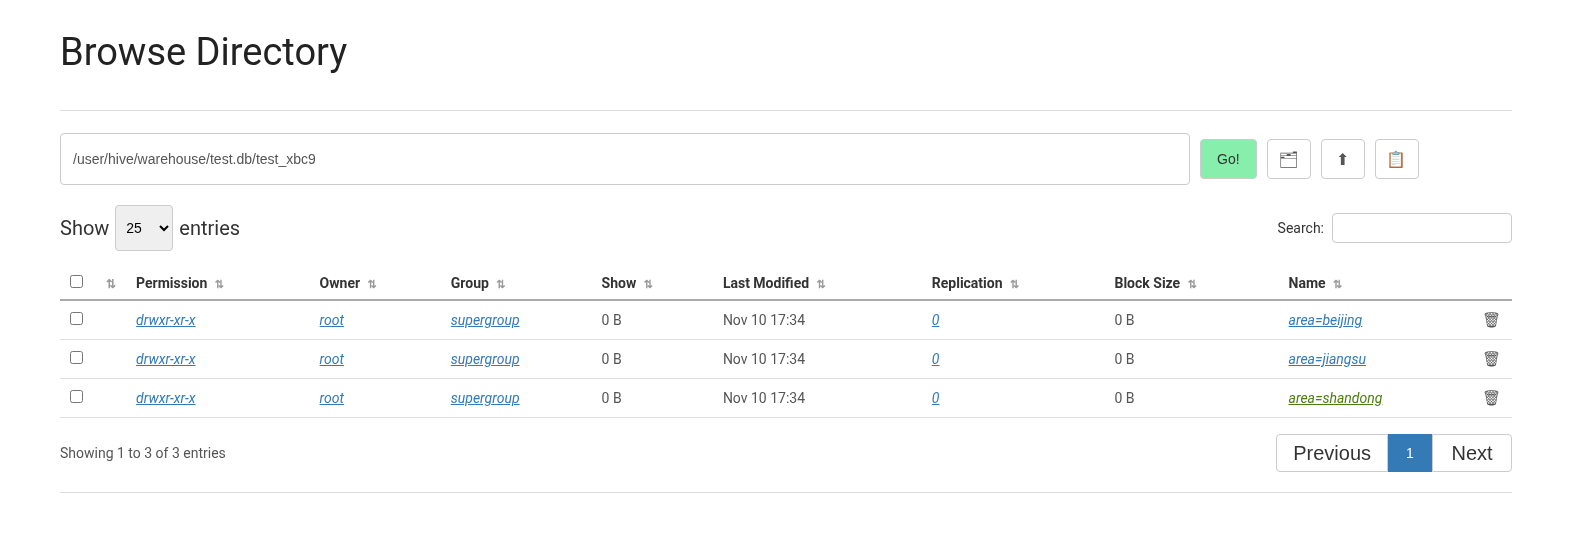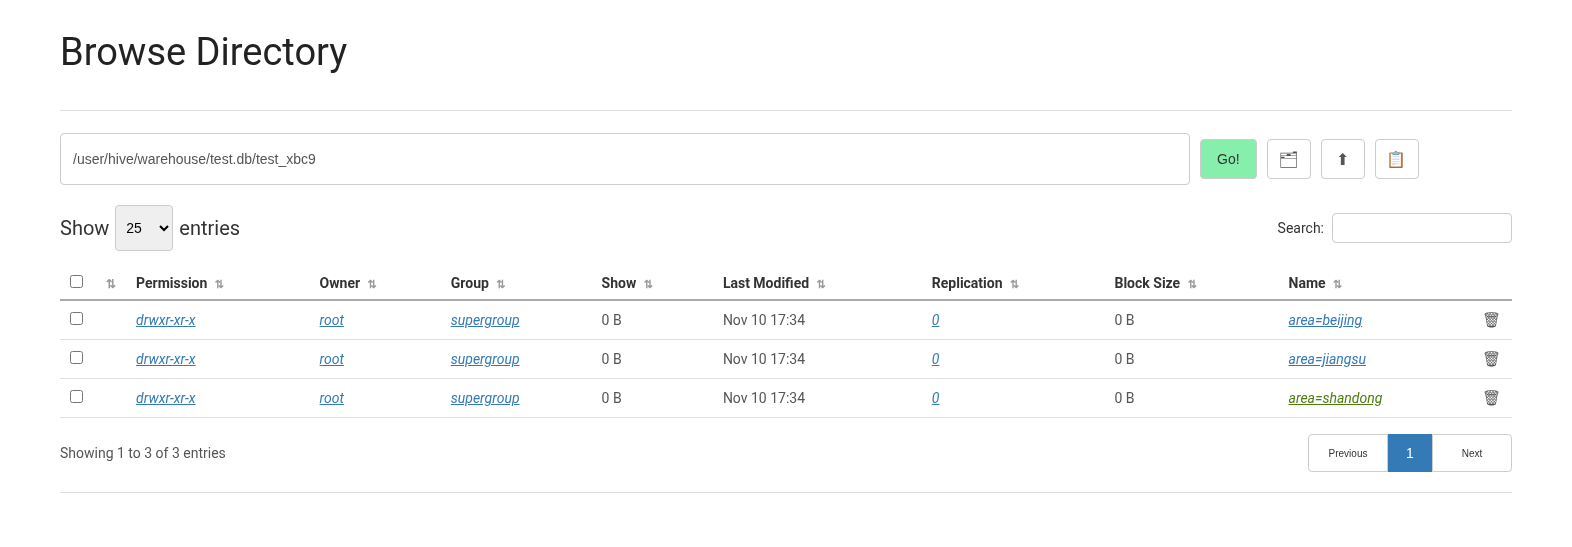--- a/index.html
+++ b/index.html
@@ -152,21 +152,21 @@
     .pagination-btns {
       display: flex;
       align-items: center;
       gap: 0;
     }
     .page-btn {
       height: 38px;
       min-width: 80px;
       border: 1px solid #ccc;
       background: #fff;
-      font-size: 10px;
+      font-size: 20px;
       cursor: pointer;
       color: #333;
       padding: 0 16px;
     }
     .page-btn:first-child {
       border-radius: 4px 0 0 4px;
     }
     .page-btn:last-child {
       border-radius: 0 4px 4px 0;
     }

